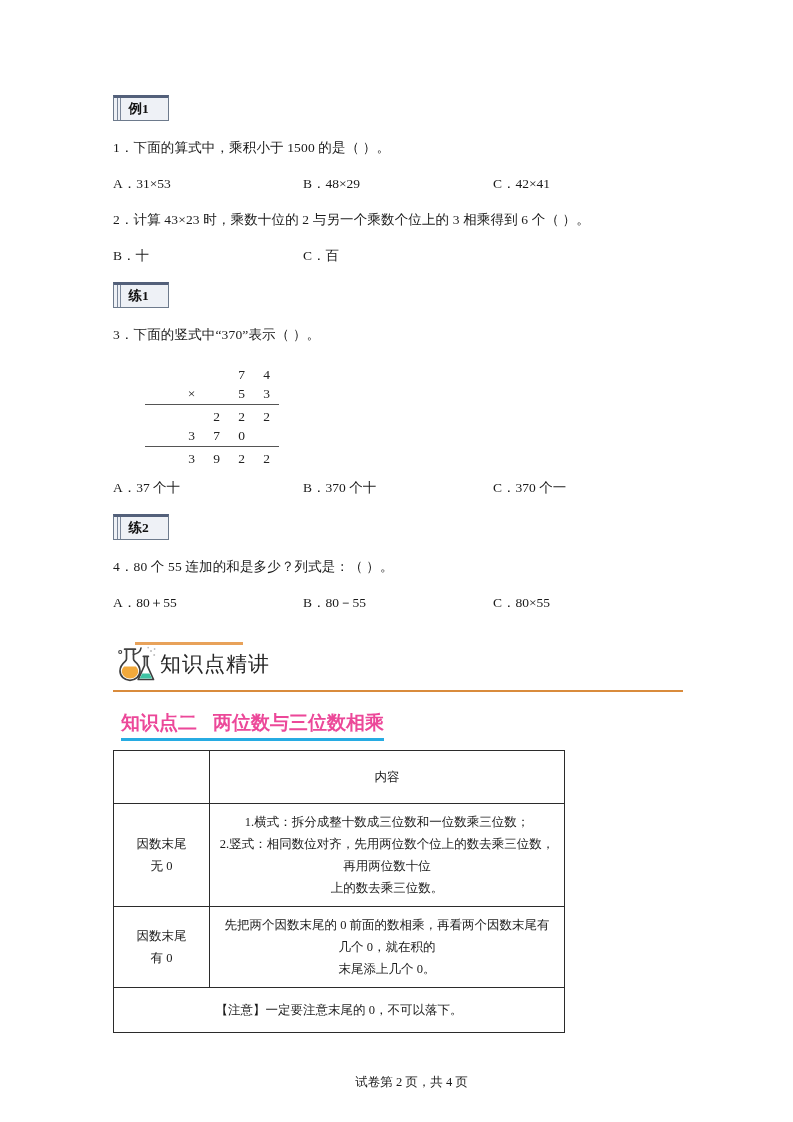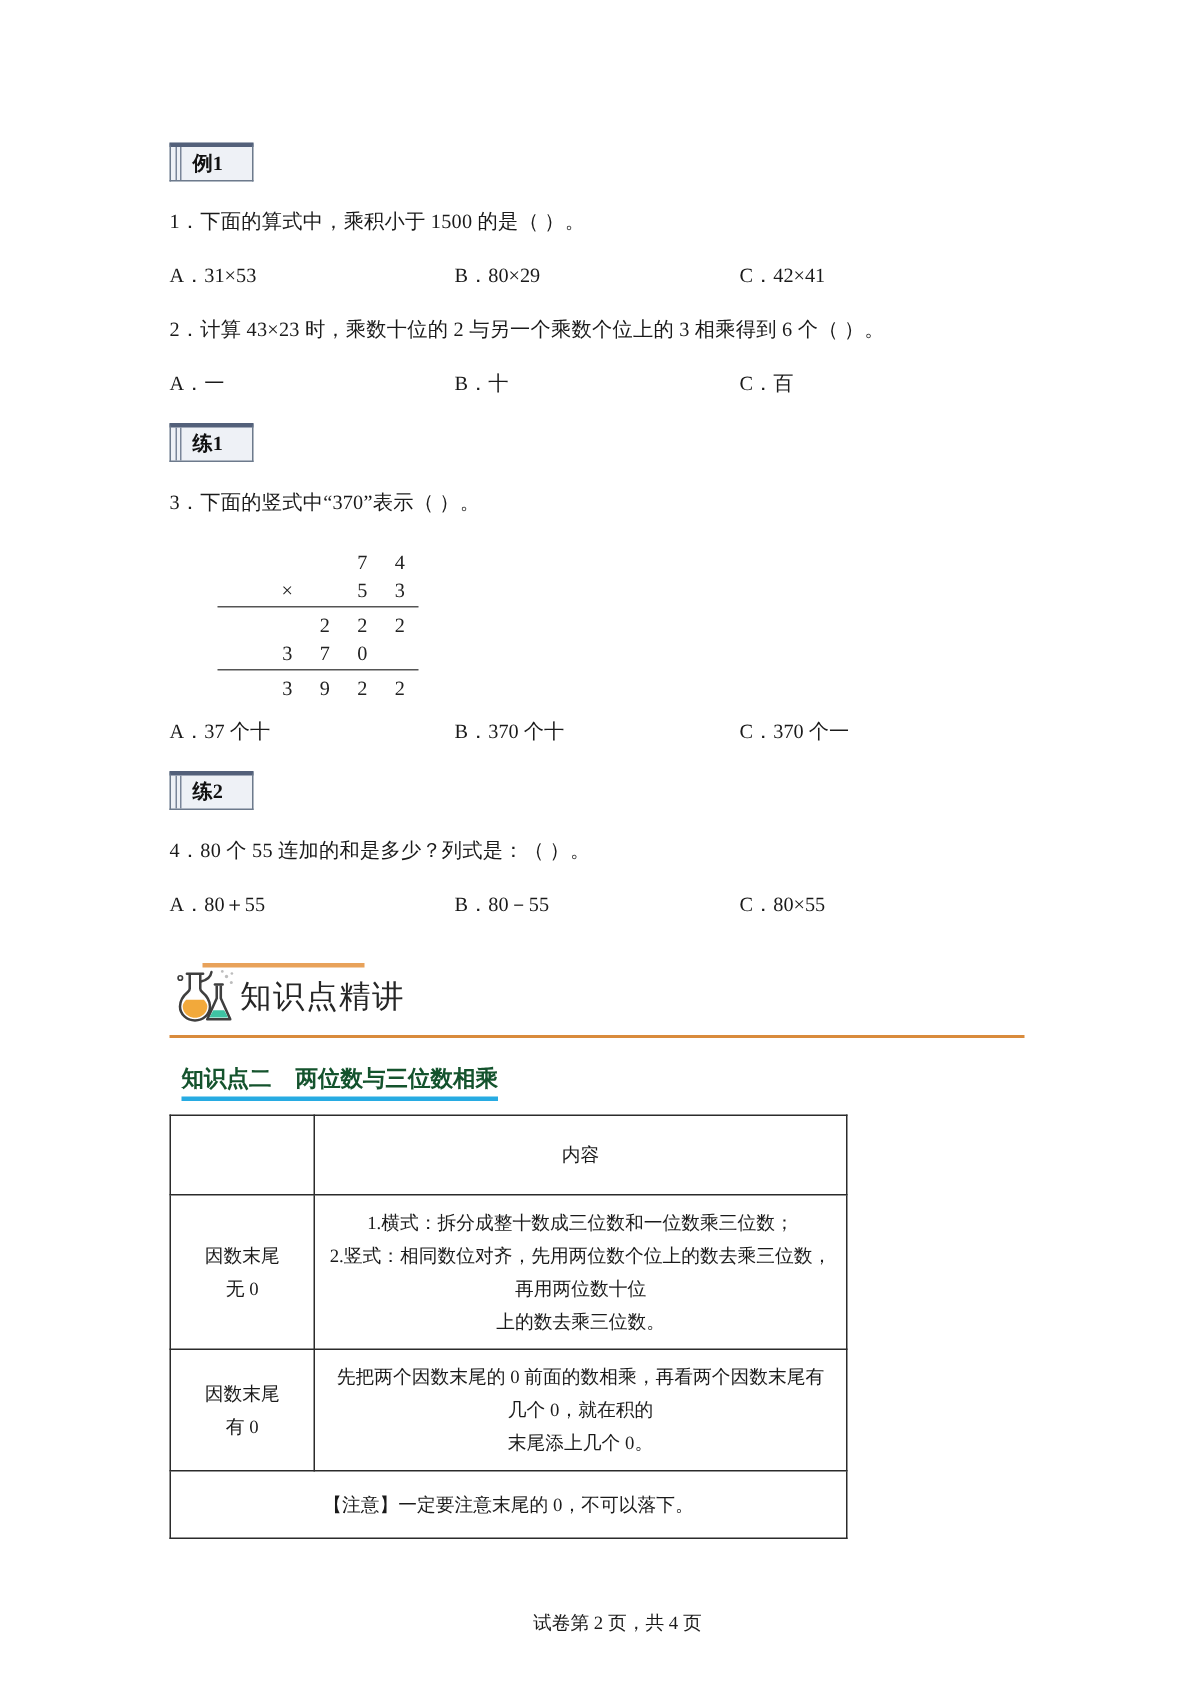--- a/index.html
+++ b/index.html
@@ -141,23 +141,23 @@
     letter-spacing: 1px;
   }
 
   
   .kp {
     margin: 18px 0 0 8px;
     display: inline-block;
     border-bottom: 3px solid #27abe2;
     padding-bottom: 2px;
     font-family: Liberation Serif, serif;
-    font-size: 15px;
+    font-size: 19px;
     font-weight: bold;
-    color: #14532d;
+    color: #ec4899;
   }
   .kp .sp { display: inline-block; width: 16px; }
 
   
   table.kb {
     border-collapse: collapse;
     width: 452px;
     margin-top: 9px;
     font-size: 12.5px;
     line-height: 22px;
@@ -196,27 +196,26 @@
 
 <div class="page">
   <div class="content">
 
     <div class="chip-row">
       <span class="chip">例1</span>
     </div>
     <div class="q">1．下面的算式中，乘积小于 1500 的是（    ）。</div>
     <div class="opts">
       <div class="opt">A．31×53</div>
-      <div class="opt">B．80×29</div>
+      <div class="opt">B．48×29</div>
       <div class="opt">C．42×41</div>
     </div>
 
     <div class="q">2．计算 43×23 时，乘数十位的 2 与另一个乘数个位上的 3 相乘得到 6 个（    ）。</div>
     <div class="opts">
-      <div class="opt">A．一</div>
       <div class="opt">B．十</div>
       <div class="opt">C．百</div>
     </div>
 
     <div class="chip-row" style="margin-top:17px;">
       <span class="chip">练1</span>
     </div>
     <div class="q">3．下面的竖式中“370”表示（    ）。</div>
 
     <div class="vmul">

